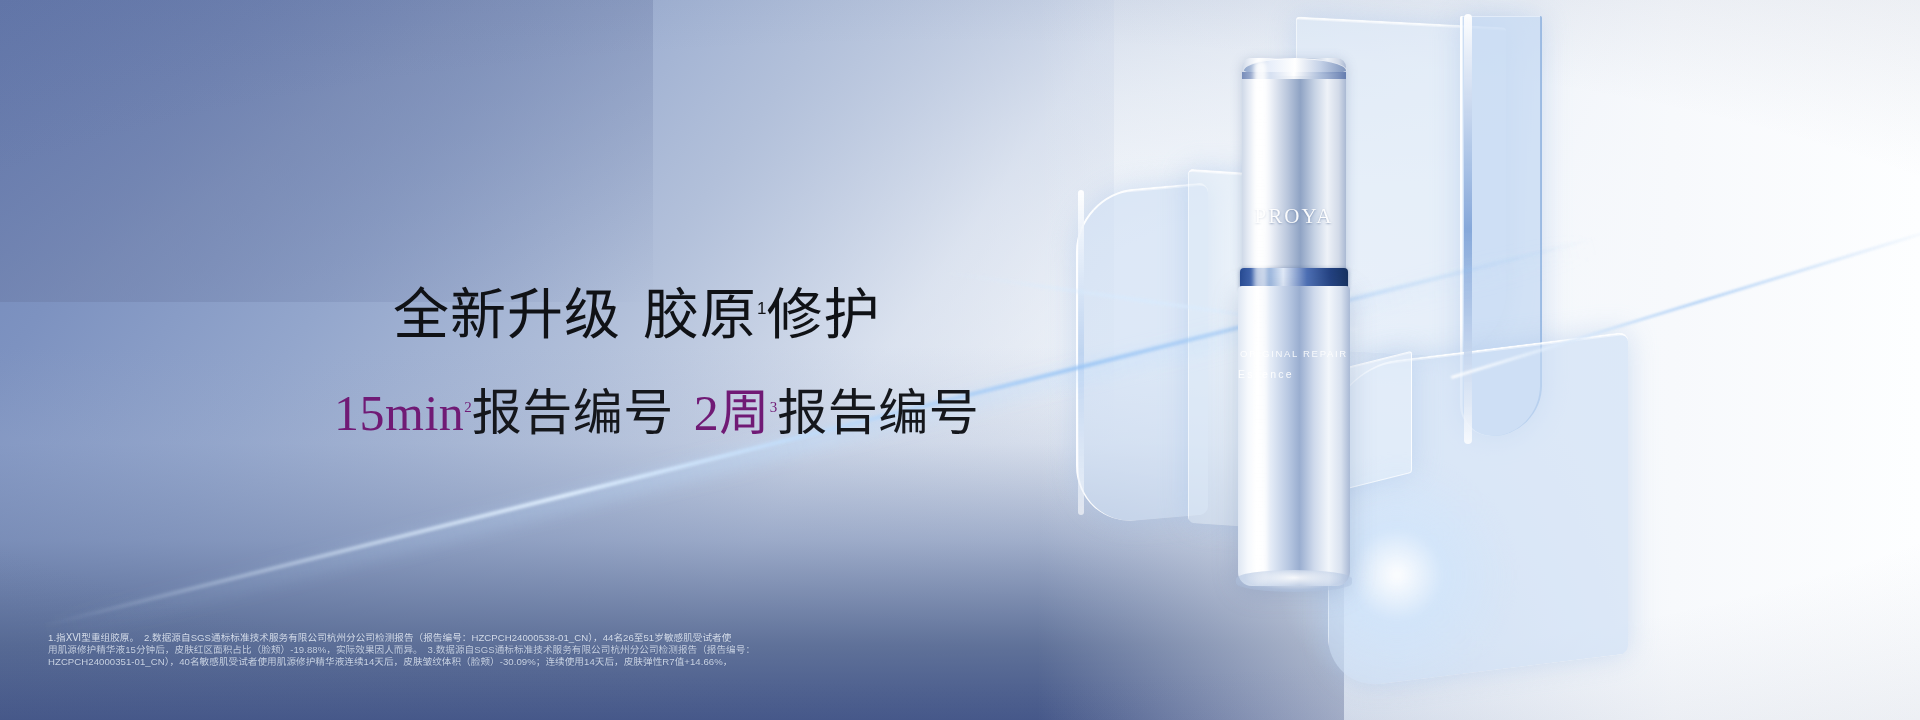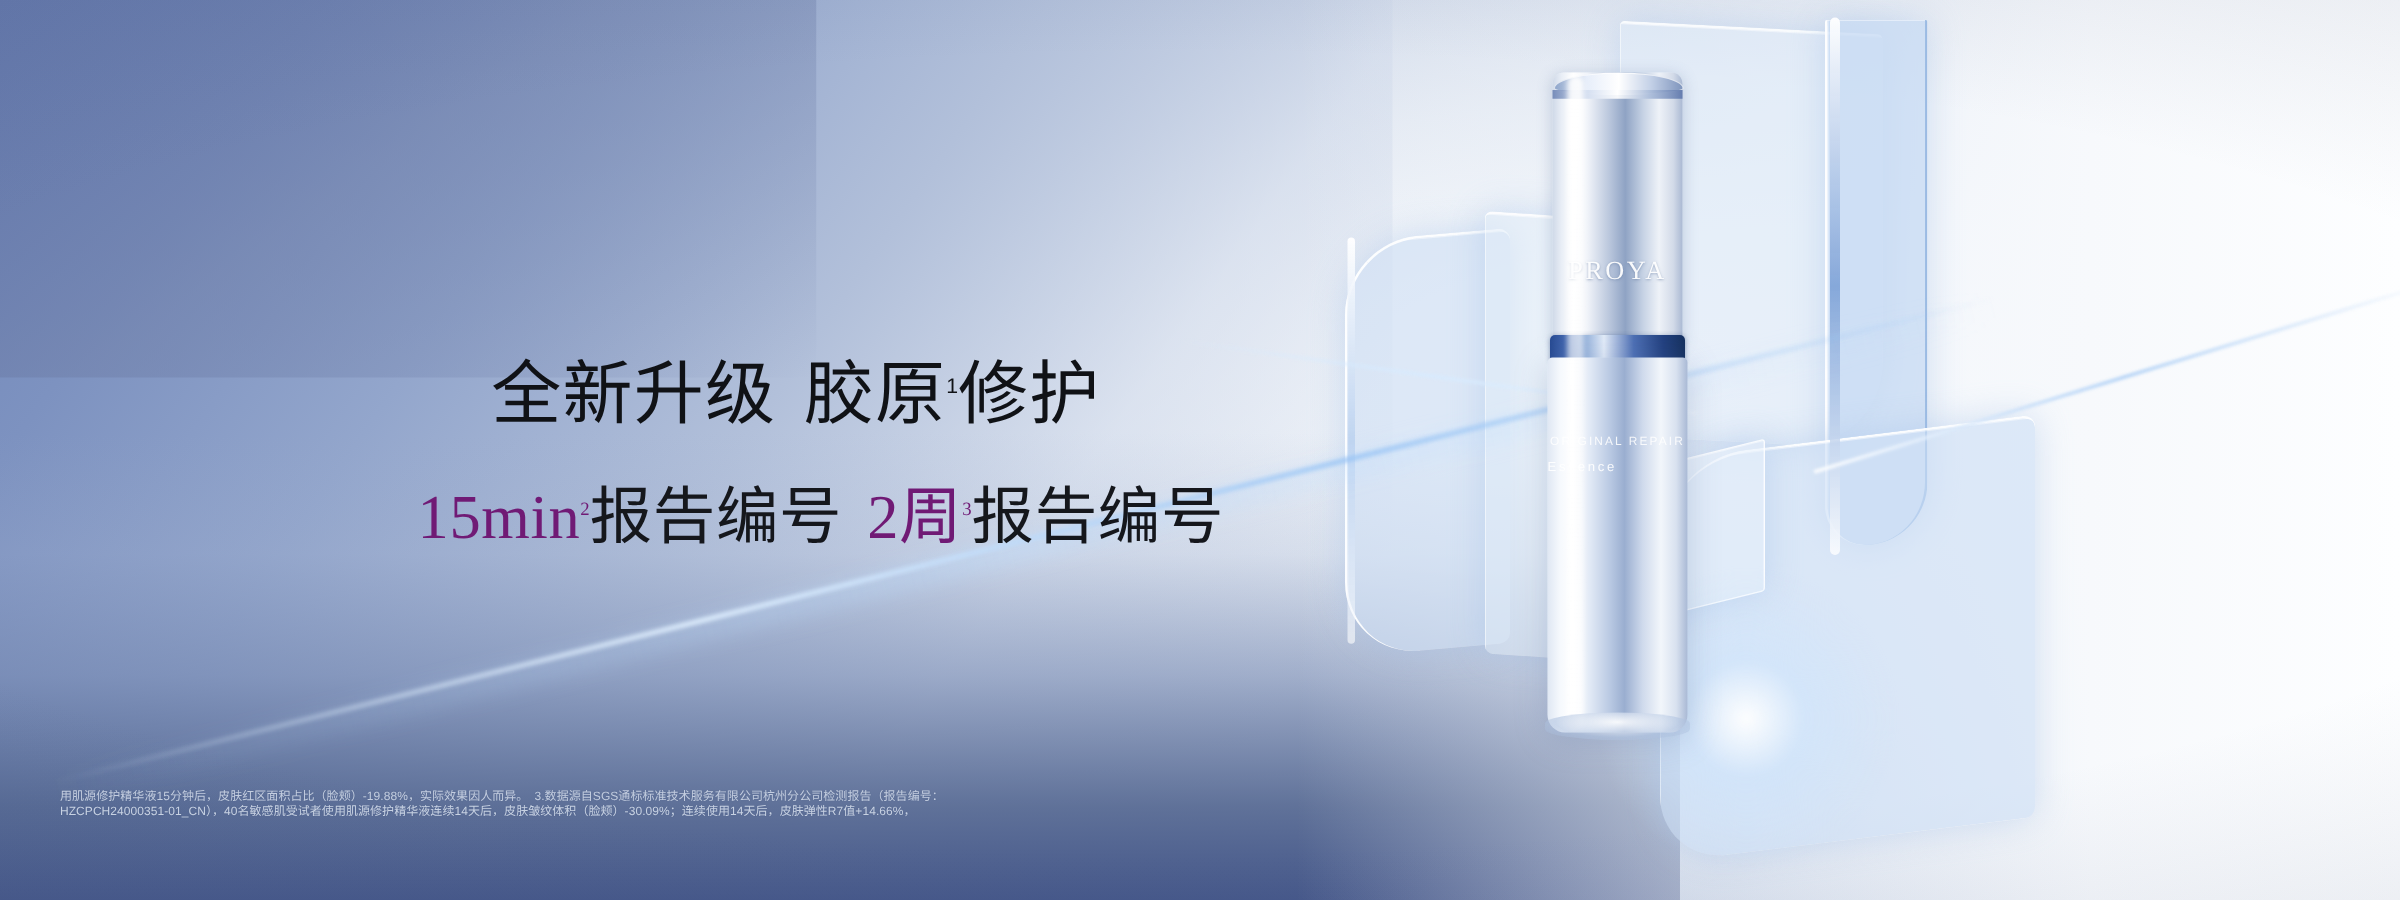--- a/index.html
+++ b/index.html
@@ -198,17 +198,18 @@
 
   <div class="copy">
 
     <div class="headline"><span>全新升级</span><span class="gap"></span><span>胶原</span><span class="sup">1</span><span>修护</span></div>
 
     <div class="subline"><span class="hl-blue">15min</span><span class="hl-blue sup-s">2</span><span>报告编号</span><span class="gap"></span><span class="hl-blue">2周</span><span class="hl-blue sup-s">3</span><span>报告编号</span></div>
 
   </div>
 
   <div class="footnotes">
+    <div>1.指ⅩⅥ型重组胶原。　2.数据源自SGS通标标准技术服务有限公司杭州分公司检测报告（报告编号：HZCPCH24000538-01_CN），44名26至51岁敏感肌受试者使</div>
     <div class="fn-fade-2">用肌源修护精华液15分钟后，皮肤红区面积占比（脸颊）-19.88%，实际效果因人而异。　3.数据源自SGS通标标准技术服务有限公司杭州分公司检测报告（报告编号：</div>
     <div class="fn-fade-3">HZCPCH24000351-01_CN），40名敏感肌受试者使用肌源修护精华液连续14天后，皮肤皱纹体积（脸颊）-30.09%；连续使用14天后，皮肤弹性R7值+14.66%，</div>
   </div>
 
 </div>
 
 </body></html>

